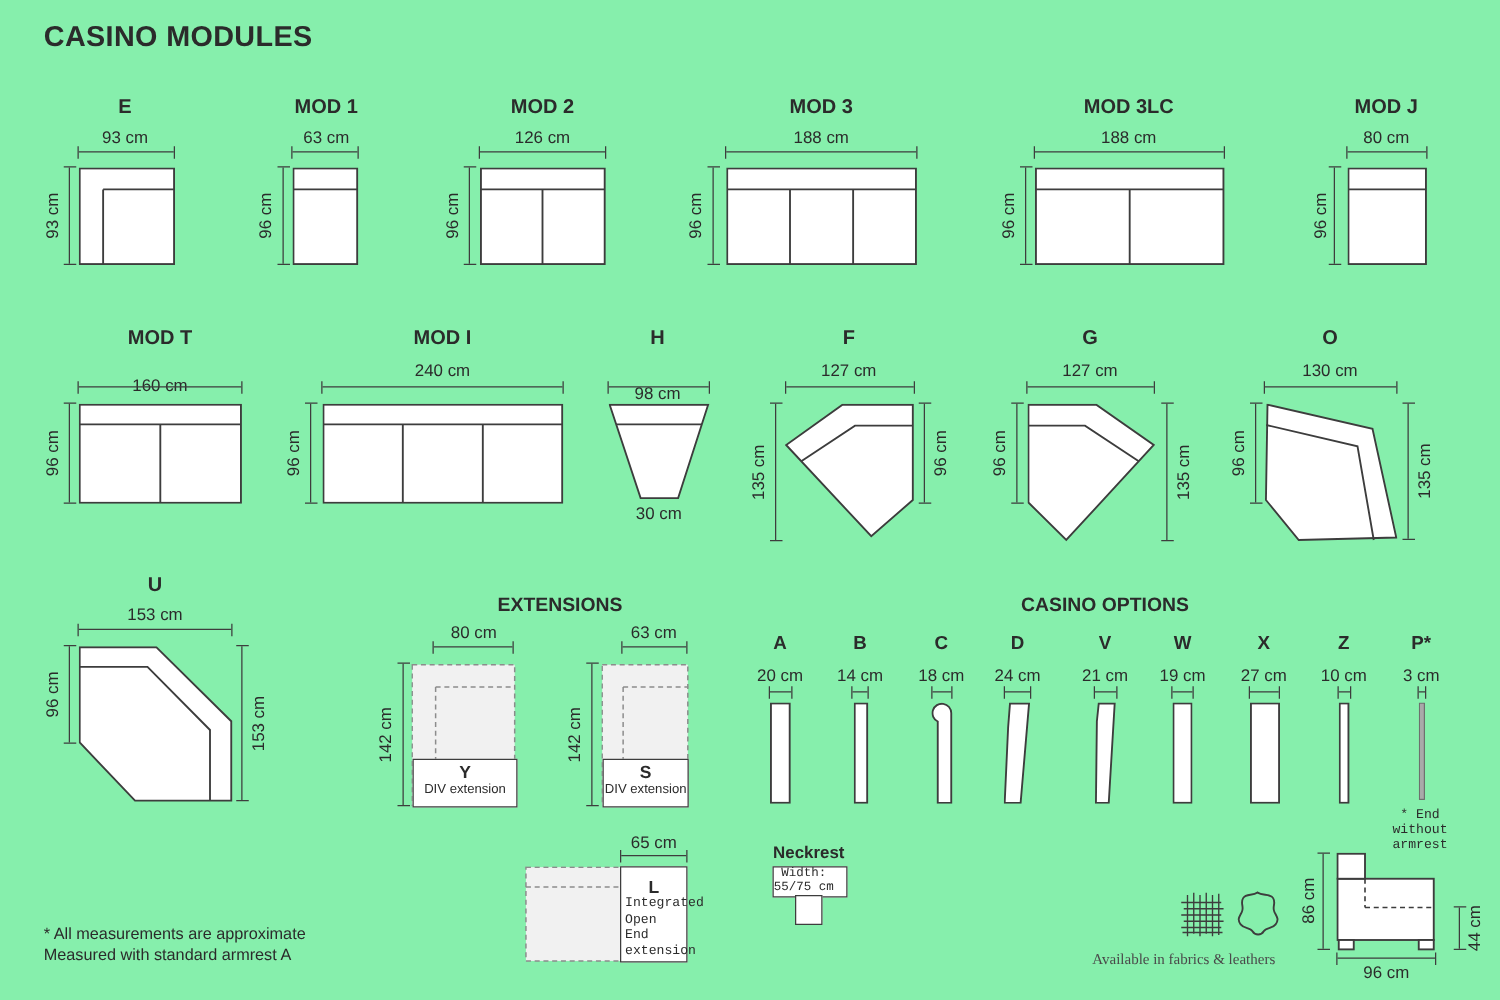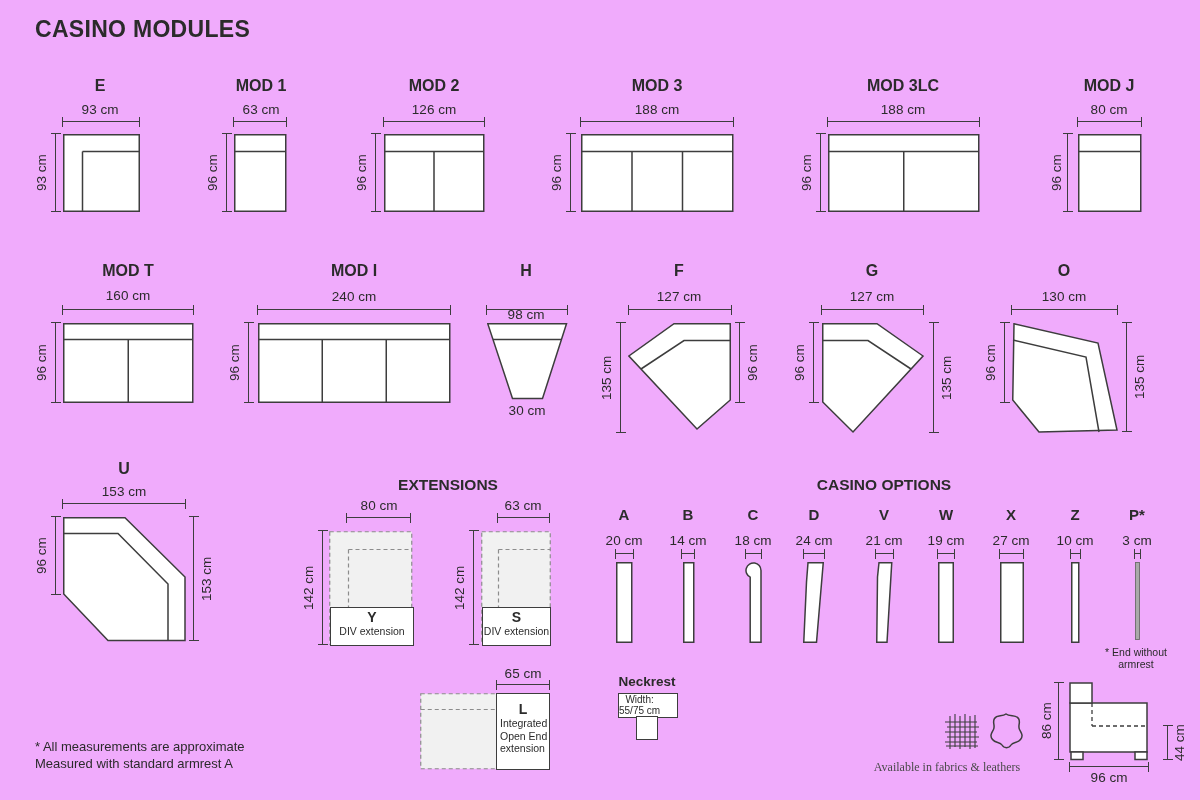--- a/index.html
+++ b/index.html
@@ -1,28 +1,28 @@
 <!DOCTYPE html>
 <html><head>
 <meta charset="utf-8">
 <style>
   html,body{margin:0;padding:0;background:#fff;}
   body{font-family:"Liberation Sans","DejaVu Sans",sans-serif;color:#2b2b2b;}
-  #canvas{position:relative;width:1200px;height:800px;background:#f0abfc;overflow:hidden;}
+  #canvas{position:relative;width:1200px;height:800px;background:#86efac;overflow:hidden;}
   .abs{position:absolute;}
   .page-title{position:absolute;font-size:23px;font-weight:bold;letter-spacing:.3px;white-space:nowrap;}
   .page-subtitle{position:absolute;font-size:13px;white-space:nowrap;}
   .mod-title{position:absolute;font-size:16px;font-weight:bold;transform:translateX(-50%);white-space:nowrap;}
   .section-title{position:absolute;font-size:15.5px;font-weight:bold;transform:translateX(-50%);white-space:nowrap;}
   .arm-letter{position:absolute;font-size:15px;font-weight:bold;transform:translateX(-50%);white-space:nowrap;}
   .dim-label{position:absolute;font-size:13.5px;transform:translateX(-50%);white-space:nowrap;}
   .small-note{position:absolute;font-size:10.5px;line-height:12px;transform:translateX(-50%);text-align:center;}
   .footer-note{position:absolute;font-size:13px;line-height:17px;white-space:nowrap;}
   .caption{position:absolute;font-size:12px;color:#4a4a4a;transform:translateX(-50%);white-space:nowrap;font-family:Liberation Serif, serif;}
-  .pre{white-space:pre-line;}
+  .pre{white-space:pre-line;font-family:Liberation Mono, monospace;}
   .hline{position:absolute;height:0;border-top:1.4px solid #3d3d3d;}
   .hline::before,.hline::after{content:"";position:absolute;top:-4.6px;height:9.5px;width:0;border-left:1.4px solid #3d3d3d;}
   .hline::before{left:-1px;}
   .hline::after{right:-1px;}
   .vline{position:absolute;width:0;border-left:1.4px solid #3d3d3d;}
   .vline::before,.vline::after{content:"";position:absolute;left:-4.6px;width:9.5px;height:0;border-top:1.4px solid #3d3d3d;}
   .vline::before{top:-1px;}
   .vline::after{bottom:-1px;}
   .vdim-label{position:absolute;width:17px;display:flex;align-items:center;justify-content:center;
     font-size:13.5px;writing-mode:vertical-rl;transform:rotate(180deg);white-space:nowrap;}
@@ -98,21 +98,21 @@
   <div class="dim-label" style="left:1109px;top:102px">80 cm</div>
   <div class="hline" style="left:1078px;top:121px;width:63px"></div>
   <div class="vdim-label" style="left:1048px;top:134px;height:77px">96 cm</div>
   <div class="vline" style="left:1067px;top:134px;height:77px"></div>
   <svg class="abs" style="left:1078px;top:134px" width="64" height="78">
     <rect class="sh" x="0.75" y="0.75" width="62" height="76.5"></rect>
     <path class="ln" d="M0.75,17.5 H62.75"></path>
   </svg>
 
   <div class="mod-title" style="left:128px;top:262px">MOD T</div>
-  <div class="dim-label" style="left:128px;top:288px">160 cm</div>
+  <div class="dim-label" style="left:128px;top:301px">160 cm</div>
   <div class="hline" style="left:63px;top:309px;width:130px"></div>
   <div class="vdim-label" style="left:33px;top:323px;height:79px">96 cm</div>
   <div class="vline" style="left:55px;top:323px;height:79px"></div>
   <svg class="abs" style="left:63px;top:323px" width="131" height="80">
     <rect class="sh" x="0.75" y="0.75" width="129" height="78.5"></rect>
     <path class="ln" d="M0.75,16.5 H129.75 M65.25,16.5 V79.25"></path>
   </svg>
 
   <div class="mod-title" style="left:354px;top:262px">MOD I</div>
   <div class="dim-label" style="left:354px;top:289px">240 cm</div>

